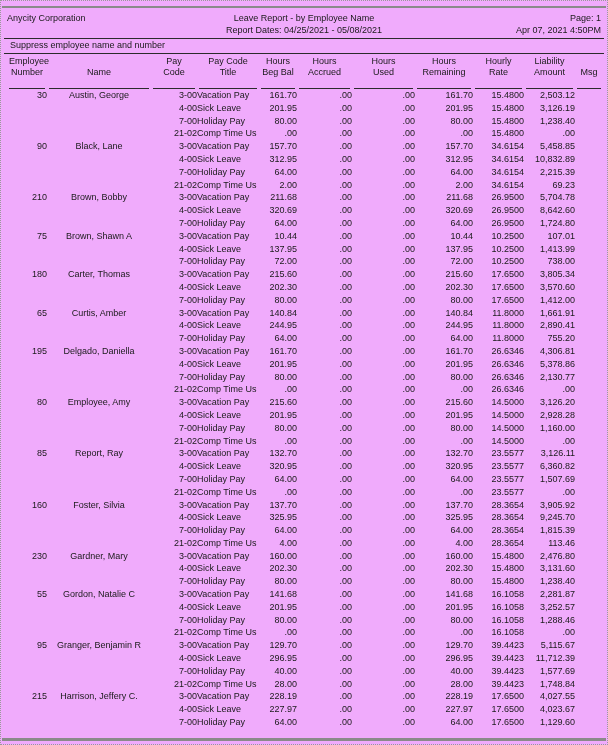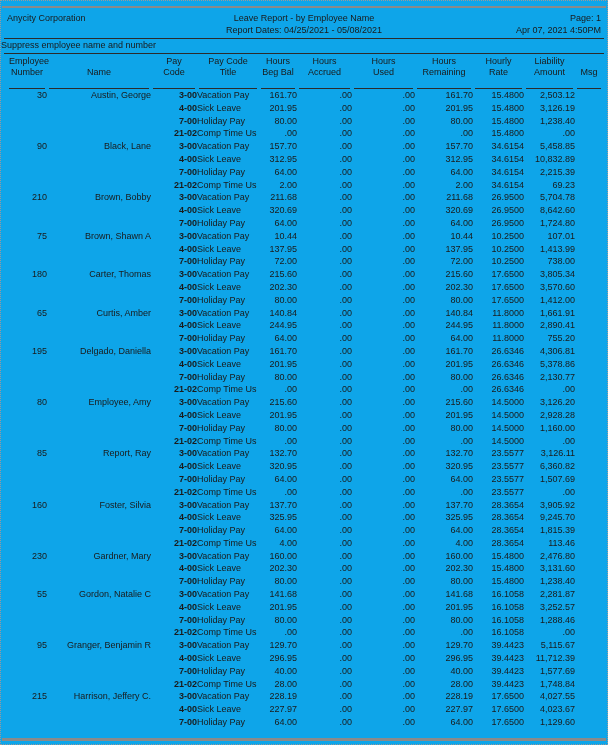--- a/index.html
+++ b/index.html
@@ -1,21 +1,21 @@
 <!DOCTYPE html>
 <html><head>
 <meta charset="utf-8">
 <style>
   html, body { margin: 0; padding: 0; background: #fff; }
   .page {
     position: relative;
     width: 608px;
     height: 745px;
     box-sizing: border-box;
-    background: #0ea5e9;
+    background: #f0abfc;
     border: 1px dotted #9a9a9a;
     font-family: "Liberation Sans", sans-serif;
     font-size: 9px;
     color: #1a1a1a;
     overflow: hidden;
   }
   .gray-bar {
     position: absolute;
     left: 1px;
     right: 1px;
@@ -35,21 +35,21 @@
   .hdr-center { text-align: center; }
   .hdr-right { text-align: right; }
 
   .rule {
     border-top: 1px solid #2b2b2b;
     margin: 1px 3px 0 3px;
     height: 0;
   }
 
   .criteria-label { padding: 2px 0 0 7px; line-height: 12px; }
-  .criteria-value { padding: 0 0 1px 0; line-height: 12px; }
+  .criteria-value { padding: 0 0 1px 9px; line-height: 12px; }
 
   table.report {
     table-layout: fixed;
     border-collapse: collapse;
     width: 596px;
     margin-left: 6px;
   }
   table.report th {
     font-weight: normal;
     text-align: center;
@@ -64,22 +64,22 @@
     white-space: nowrap;
   }
   table.report td {
     height: 12.8px;
     line-height: 12.8px;
     padding: 0;
     white-space: nowrap;
     overflow: hidden;
   }
   td.c-num   { text-align: right;  padding-right: 3px; }
-  td.c-name  { text-align: right;   padding-left: 4px; }
-  td.c-code  { text-align: right;  padding-right: 1px; font-weight: bold; }
+  td.c-name  { text-align: center;   padding-left: 4px; }
+  td.c-code  { text-align: right;  padding-right: 1px; }
   td.c-title { text-align: left;   padding-left: 4px; }
   td.c-val   { text-align: right;  padding-right: 1px; }
   td.c-msg   { text-align: center; }
 </style>
 </head>
 <body>
 
 <div class="page">
   <div class="gray-bar top"></div>
 

